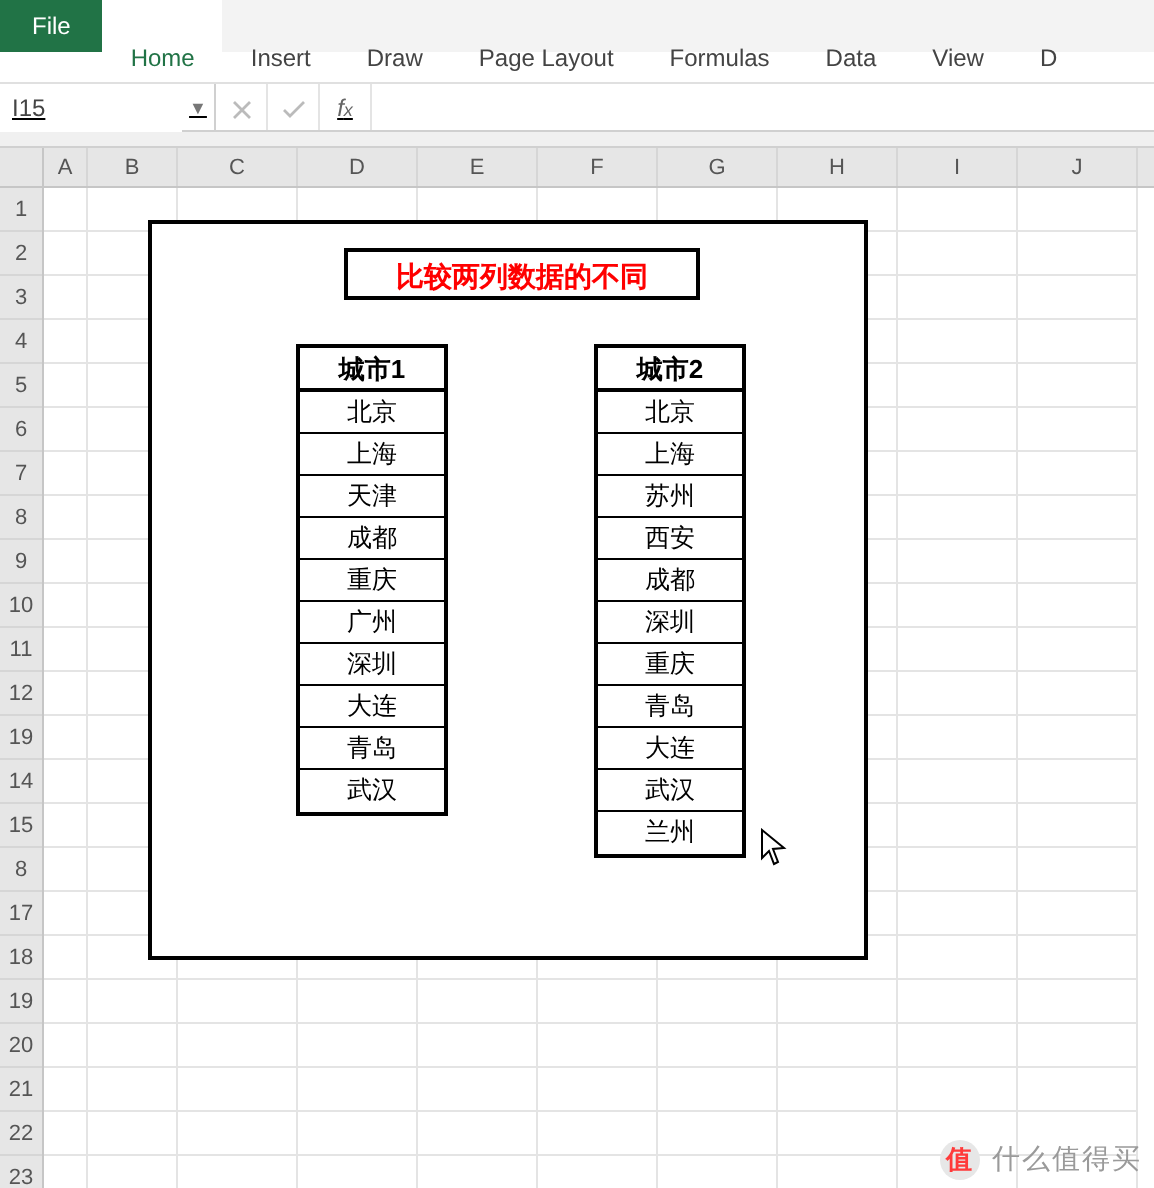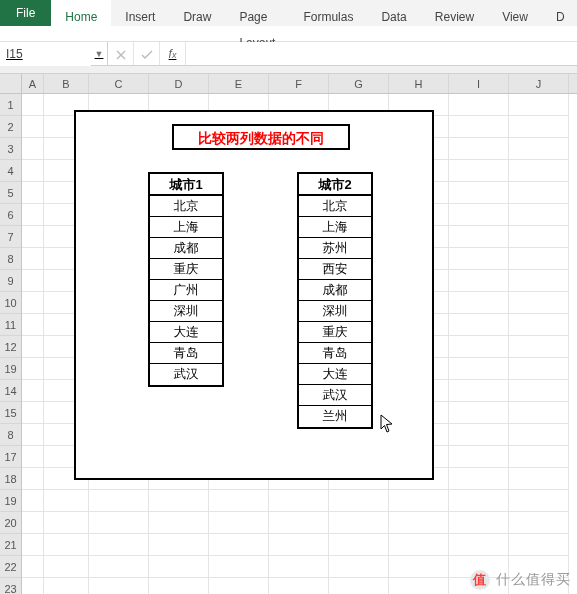--- a/index.html
+++ b/index.html
@@ -14,21 +14,21 @@
     position: relative;
   }
   
   .ribbon {
     display: flex;
     align-items: stretch;
     height: 26px;
     background: #f3f3f3;
   }
   .ribbon .tab {
-    padding: 4px 14px;
+    padding: 16px 14px;
     line-height: 26px;
     color: #444;
     font-size: 12px;
     cursor: pointer;
   }
   .ribbon .tab.file {
     background: #217346;
     color: #fff;
     padding: 0 16px;
     font-weight: 400;
@@ -227,21 +227,20 @@
 <body>
 
 <div class="ribbon" id="ribbon">
     <div class="tab file">File</div>
     <div class="tab active">Home</div>
     <div class="tab">Insert</div>
     <div class="tab">Draw</div>
     <div class="tab">Page Layout</div>
     <div class="tab">Formulas</div>
     <div class="tab">Data</div>
-    <div class="tab">Review</div>
     <div class="tab">View</div>
     <div class="tab">D</div>
   </div>
 <div class="below-ribbon"></div>
 
 <div class="barrow">
   <div class="namebox-wrap">
     <div class="namebox">I15</div>
     <div class="namebox-dd">▼</div>
   </div>
@@ -582,20 +581,21 @@
         </div>
         <div class="overlay" id="overlay">
         <div class="frame" style="left:52px; top:16px; width:360px; height:370px;"></div>
 
         <div class="title-box" style="left:150px; top:30px; width:178px; height:26px;">比较两列数据的不同</div>
 
         <div class="list" id="list1" style="left:126px; top:78px; width:76px;">
           <div class="lh">城市1</div>
         <div class="li">北京</div>
             <div class="li">上海</div>
+            <div class="li">天津</div>
             <div class="li">成都</div>
             <div class="li">重庆</div>
             <div class="li">广州</div>
             <div class="li">深圳</div>
             <div class="li">大连</div>
             <div class="li">青岛</div>
             <div class="li">武汉</div>
           </div>
 
         <div class="list" id="list2" style="left:275px; top:78px; width:76px;">

